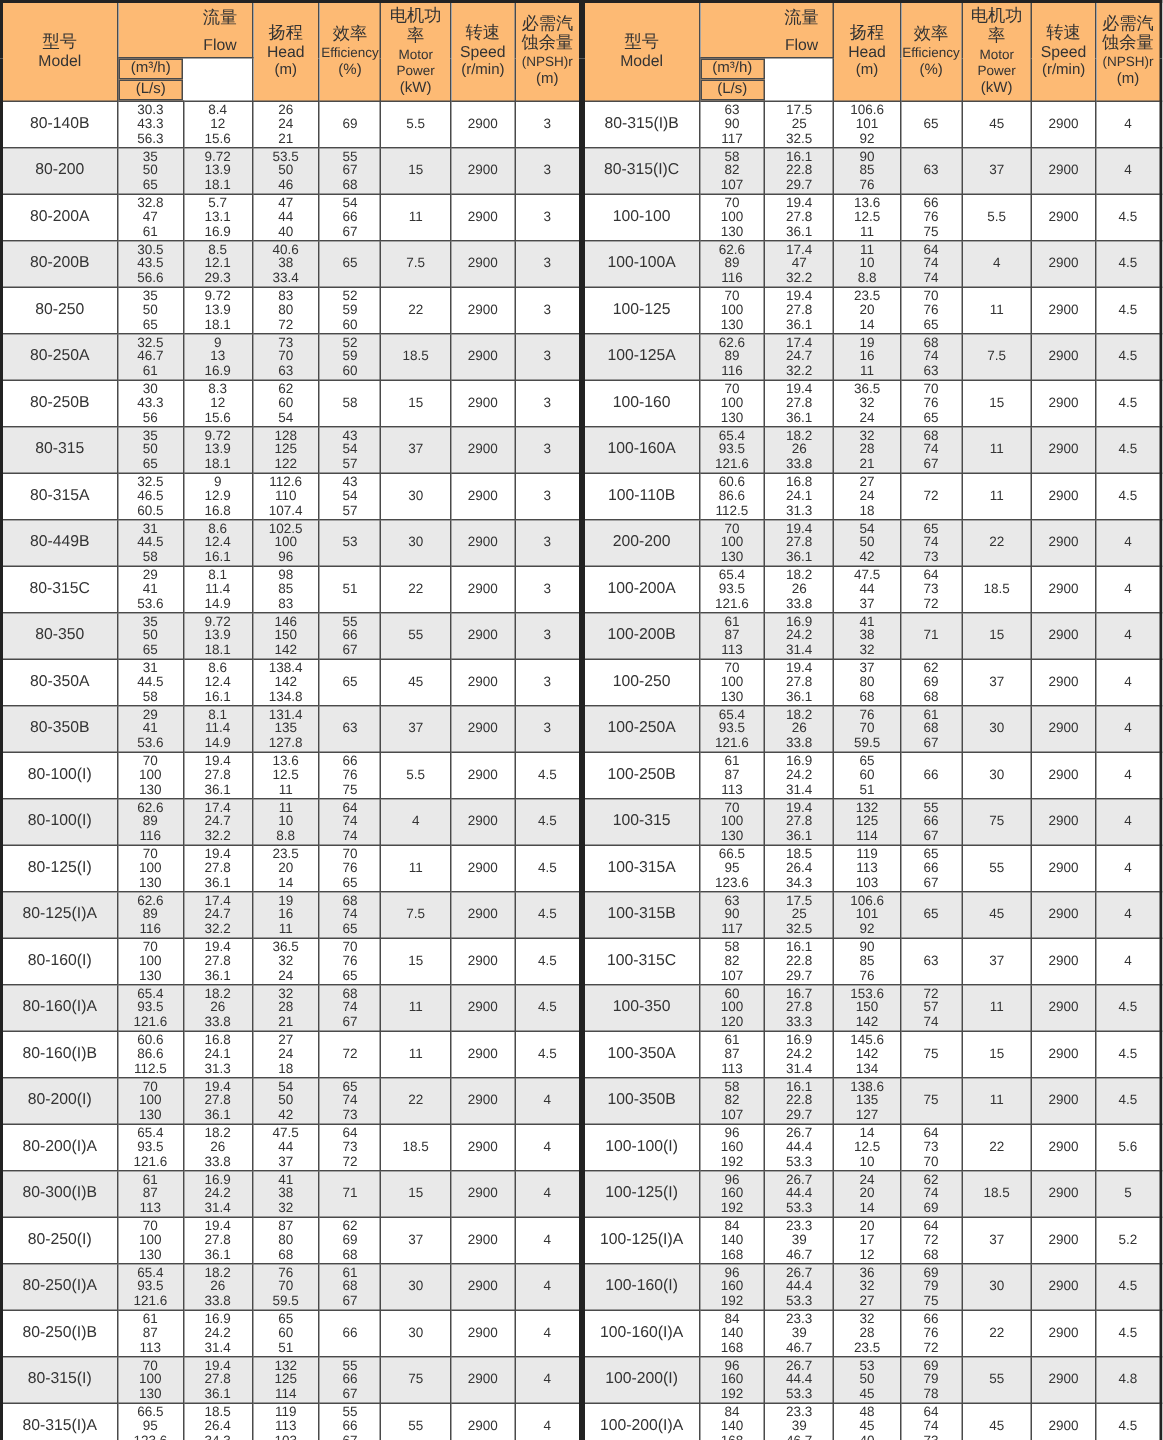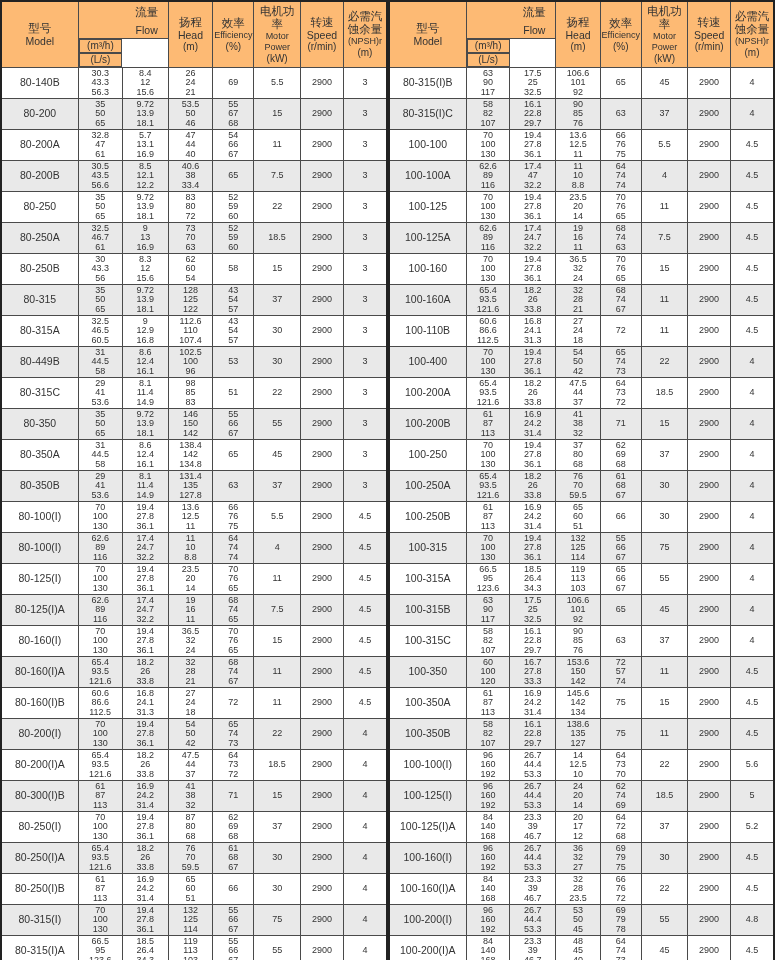--- a/index.html
+++ b/index.html
@@ -160,21 +160,21 @@
         <tr class="stripe">
           <td>80-200B</td>
           <td>
             <div class="v">30.5</div>
             <div class="v">43.5</div>
             <div class="v">56.6</div>
           </td>
           <td>
             <div class="v">8.5</div>
             <div class="v">12.1</div>
-            <div class="v">12.2</div>
+            <div class="v">29.3</div>
           </td>
           <td>
             <div class="v">40.6</div>
             <div class="v">38</div>
             <div class="v">33.4</div>
           </td>
           <td>
             <div class="v">65</div>
           </td>
           <td>7.5</td>
@@ -1094,21 +1094,21 @@
             <div class="v">18</div>
           </td>
           <td>
             <div class="v">72</div>
           </td>
           <td>11</td>
           <td>2900</td>
           <td>4.5</td>
         </tr>
         <tr class="stripe">
-          <td>100-400</td>
+          <td>200-200</td>
           <td>
             <div class="v">70</div>
             <div class="v">100</div>
             <div class="v">130</div>
           </td>
           <td>
             <div class="v">19.4</div>
             <div class="v">27.8</div>
             <div class="v">36.1</div>
           </td>

